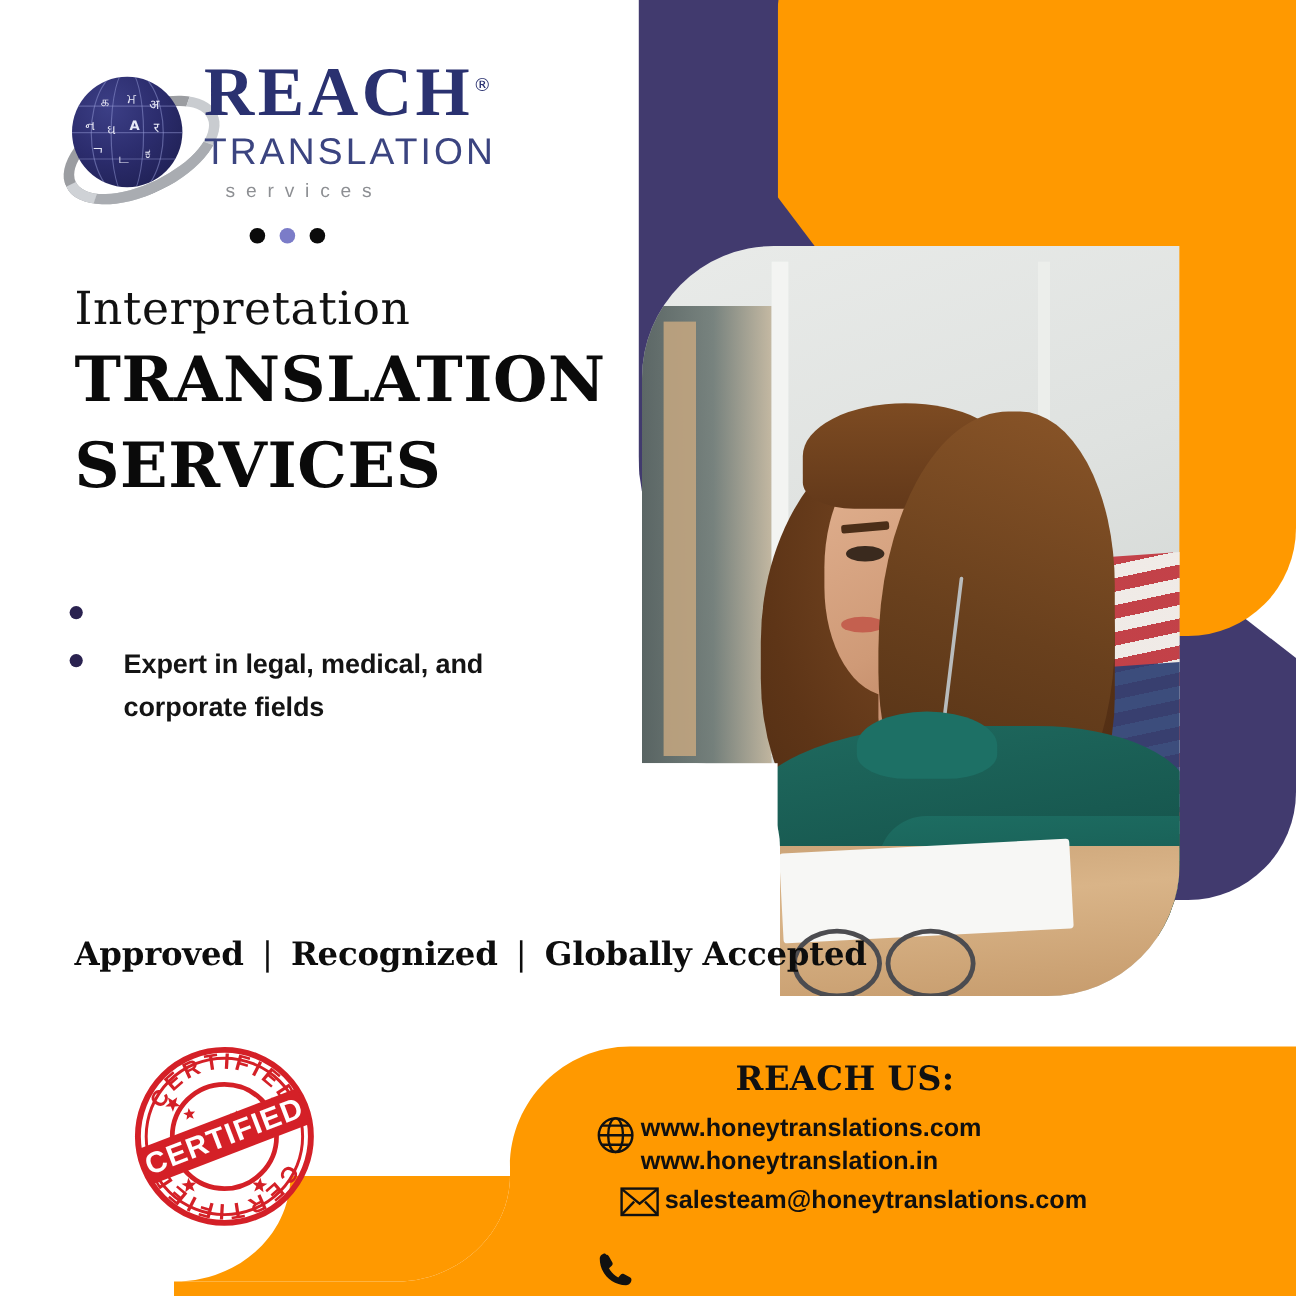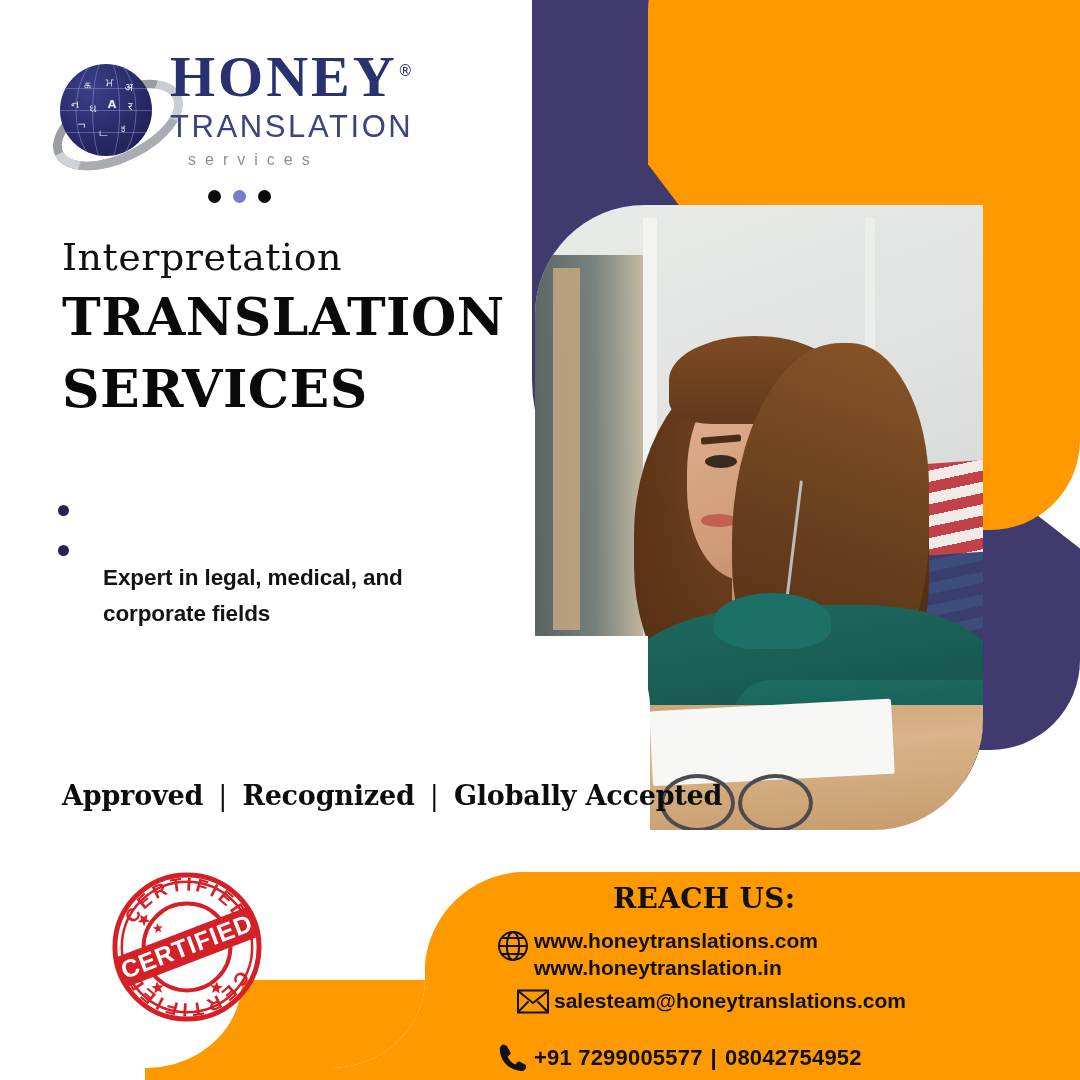--- a/index.html
+++ b/index.html
@@ -323,21 +323,21 @@
           <i class="g6">A</i>
           <i class="g7">र</i>
           <i class="g8">ᄀ</i>
           <i class="g9">ட</i>
           <i class="g10">ಕ</i>
         </div>
       </div>
       <div class="globe-ring-front"></div>
     </div>
     <div class="logo-text">
-      <div class="logo-honey"><span>HONEY</span><span class="logo-reg">®</span></div>
+      <div class="logo-honey"><span>REACH</span><span class="logo-reg">®</span></div>
       <div class="logo-translation">TRANSLATION</div>
       <div class="logo-services">services</div>
     </div>
   </div>
 
   <div class="dots">
     <i></i>
     <i class="mid"></i>
     <i></i>
   </div>
@@ -347,21 +347,21 @@
     <div class="h-bold">TRANSLATION</div>
     <div class="h-bold">SERVICES</div>
   </div>
 
   <div class="bullets">
     <div class="bullet">
       <span class="bdot"></span>
     </div>
     <div class="bullet">
       <span class="bdot"></span>
-      <span class="btext" style="max-width:340px;margin-top:24px;">Expert in legal, medical, and corporate fields</span>
+      <span class="btext" style="max-width:340px;">Expert in legal, medical, and corporate fields</span>
     </div>
   </div>
 
   <div class="tagline">
     <span>Approved</span>
     <span class="sep">|</span>
     <span>Recognized</span>
     <span class="sep">|</span>
     <span>Globally Accepted</span>
   </div>
@@ -400,23 +400,20 @@
           </svg>
         </span>
         <span class="ctext">salesteam@honeytranslations.com</span>
       </div>
 
       <div class="crow row-tel">
         <span class="cicon">
           <svg width="32" height="32" viewBox="0 0 32 32" fill="#111">
             <path d="M7.2 2.5c-2.4 0-4.4 2-4.4 4.5 0 12 9.9 22 21.9 22 2.5 0 4.5-2 4.5-4.5 0-1-.4-1.6-1.3-2.1l-5-2.7c-1-.5-2-.3-2.7.5l-2 2.3c-3.3-1.7-6-4.4-7.7-7.7l2.3-2c.8-.7 1-1.7.5-2.7L10.5 5c-.5-1-1.2-1.4-2.2-1.4z"></path>
           </svg>
-        </span>
-        <span class="ctext">
-          <span>+91 7299005577</span><span class="sep">|</span><span>08042754952</span>
         </span>
       </div>
     </div>
   </div>
 
   <div class="stamp">
     <svg viewBox="0 0 160 160" width="158" height="158">
       <defs>
         <path id="ringTop" d="M80,80 m-57,0 a57,57 0 0,1 114,0" fill="none"></path>
         <path id="ringBot" d="M80,80 m57,0 a57,57 0 0,1 -114,0" fill="none"></path>

